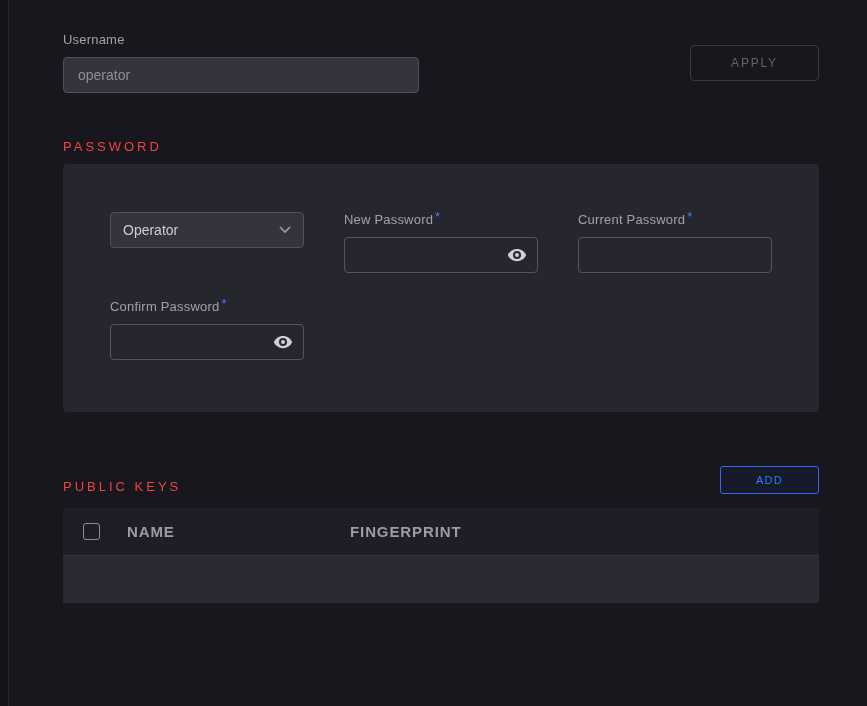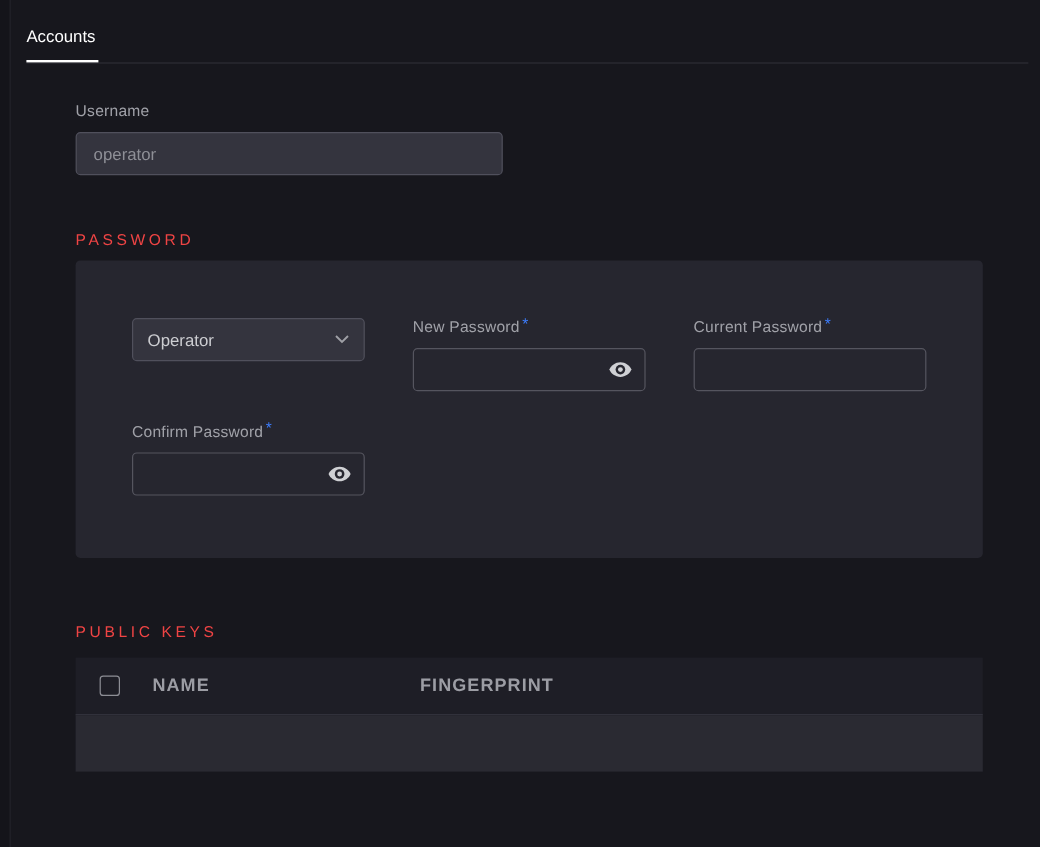--- a/index.html
+++ b/index.html
@@ -111,31 +111,29 @@
     font-size:15px;font-weight:700;color:#9c9da4;letter-spacing:.9px;
   }
   .t-row-empty{height:47px;background:#2a2a32;}
 </style>
 </head>
 <body>
 
 <div class="page">
   <div class="left-strip"></div>
 
-  <div class="tabbar">
-    <div class="tab">Accounts</div>
-  </div>
 
   <div class="content">
 
     <div class="row1">
       <div>
         <div class="field-label">Username</div>
         <input class="username-input" type="text" value="operator" style="">
       </div>
+      <button class="apply-btn">APPLY</button>
     </div>
 
     <div class="section-title">PASSWORD</div>
 
     <div class="panel">
       <div class="panel-grid">
 
         <div>
           <div class="control select">
             <span>Operator</span>
@@ -188,20 +186,21 @@
           </div>
         </div>
 
         <div></div>
         <div></div>
       </div>
     </div>
 
     <div class="pk-header">
       <div class="section-title" style="margin-top:0;">PUBLIC KEYS</div>
+      <button class="add-btn">ADD</button>
     </div>
 
     <div class="table">
       <div class="t-head">
         <div class="cell-check">
           <div class="checkbox"></div>
         </div>
         <div class="cell-name">
           <span class="th-label">NAME</span>
         </div>

